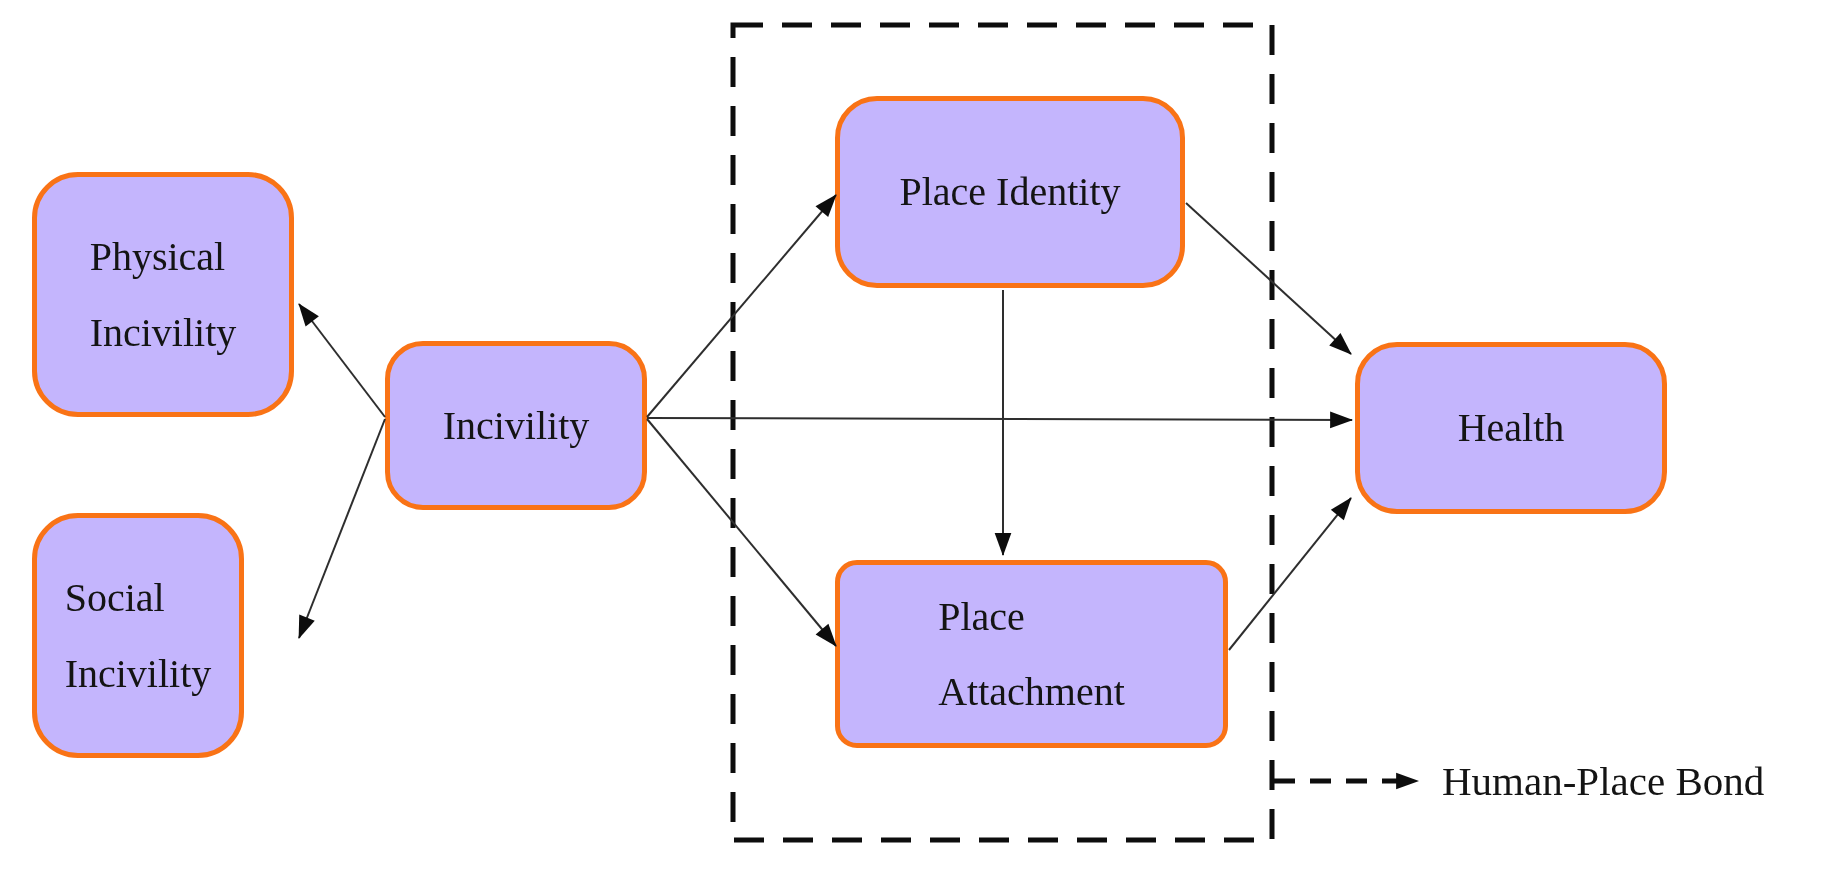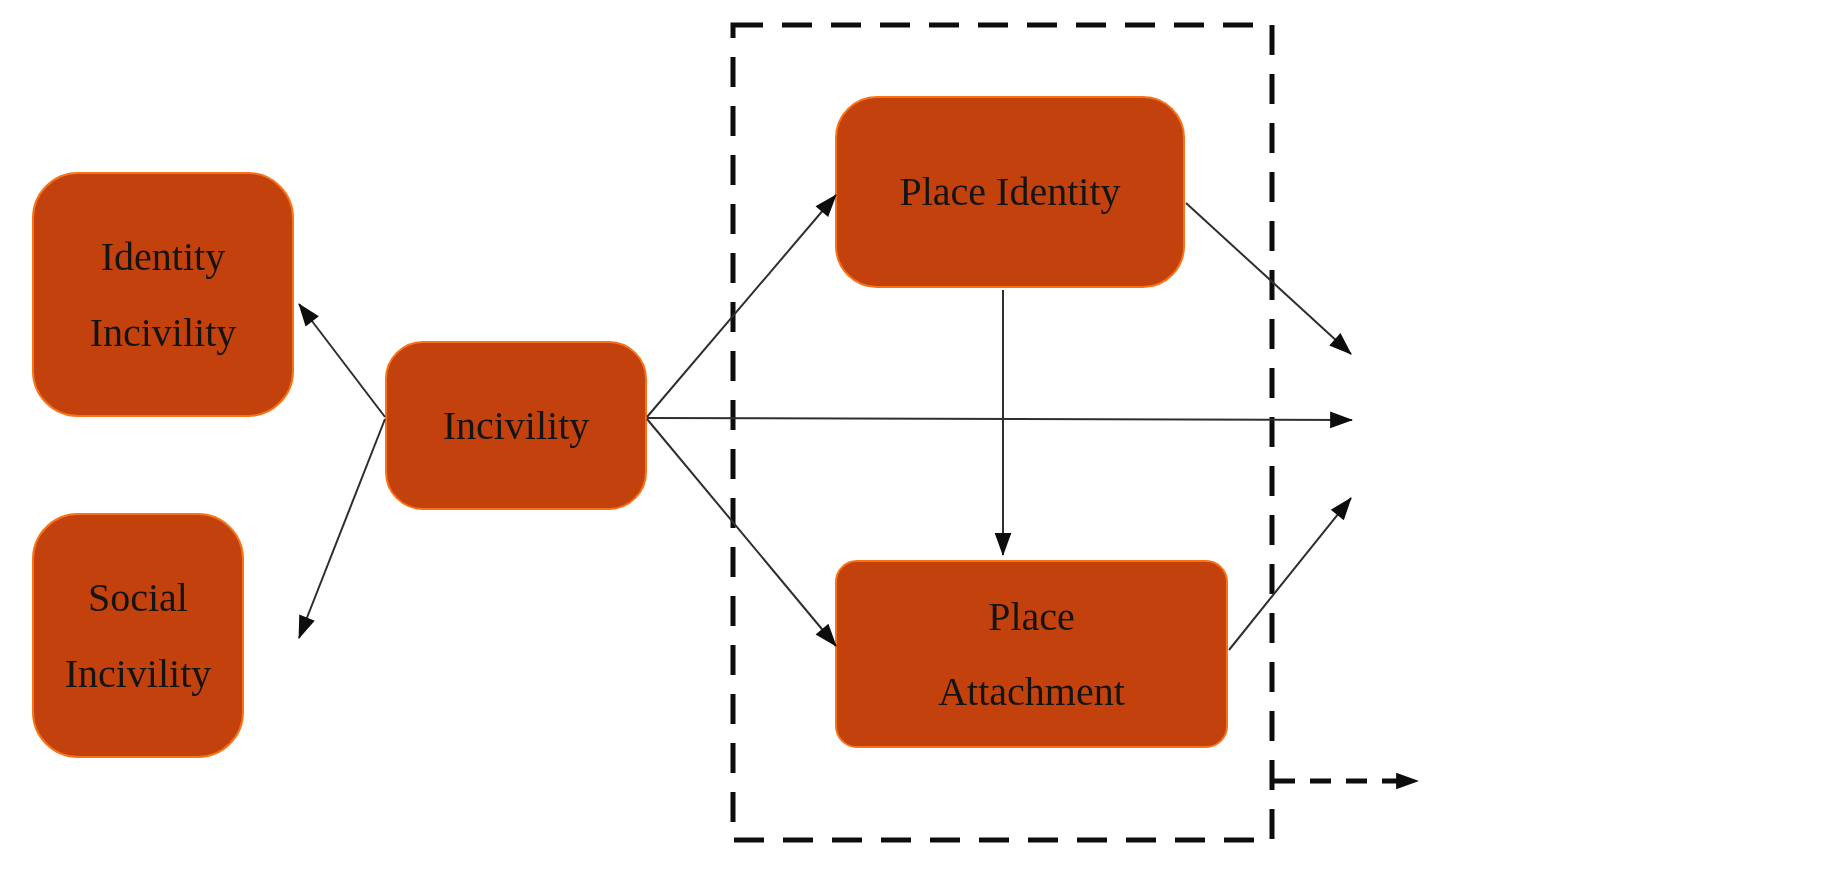--- a/index.html
+++ b/index.html
@@ -20,26 +20,25 @@
     position: absolute;
     left: 0;
     top: 0;
     width: 1831px;
     height: 879px;
     pointer-events: none;
   }
   .node {
     position: absolute;
     box-sizing: border-box;
-    background: #c2410c;
-    border: 2px solid #f97316;
+    background: #c4b5fd;
+    border: 5px solid #f97316;
     display: flex;
     align-items: center;
     justify-content: center;
-    text-align: center;
   }
   .node .lbl {
     white-space: pre-line;
     font-size: 40px;
     line-height: 1.88;
     color: #141414;
   }
   .node-physical    { left: 32px;   top: 172px; width: 262px; height: 245px; border-radius: 46px; }
   .node-social      { left: 32px;   top: 513px; width: 212px; height: 245px; border-radius: 46px; }
   .node-incivility  { left: 385px;  top: 341px; width: 262px; height: 169px; border-radius: 38px; }
@@ -55,21 +54,21 @@
     white-space: nowrap;
     color: #141414;
   }
 </style>
 </head>
 <body>
 
 <div class="canvas">
 
   <div class="node node-physical">
-    <span class="lbl">Identity
+    <span class="lbl">Physical
 Incivility</span>
   </div>
 
   <div class="node node-social">
     <span class="lbl">Social
 Incivility</span>
   </div>
 
   <div class="node node-incivility">
     <span class="lbl">Incivility</span>
@@ -77,21 +76,25 @@
 
   <div class="node node-place-identity">
     <span class="lbl">Place Identity</span>
   </div>
 
   <div class="node node-place-attachment">
     <span class="lbl">Place
 Attachment</span>
   </div>
 
+  <div class="node node-health">
+    <span class="lbl">Health</span>
+  </div>
 
+  <div class="bond-label">Human-Place Bond</div>
 
   <svg class="overlay" viewBox="0 0 1831 879">
     <defs>
       <marker id="ah" viewBox="0 0 12 9" refX="11" refY="4.5" markerWidth="25" markerHeight="18.75" markerUnits="userSpaceOnUse" orient="auto">
         <path d="M0.5,0.5 L11.5,4.5 L0.5,8.5 Z" fill="#0d0d0d"></path>
       </marker>
     </defs>
 
     <rect x="733" y="25" width="539" height="815" fill="none" stroke="#0d0d0d" stroke-width="5" stroke-dasharray="30 19"></rect>
 

